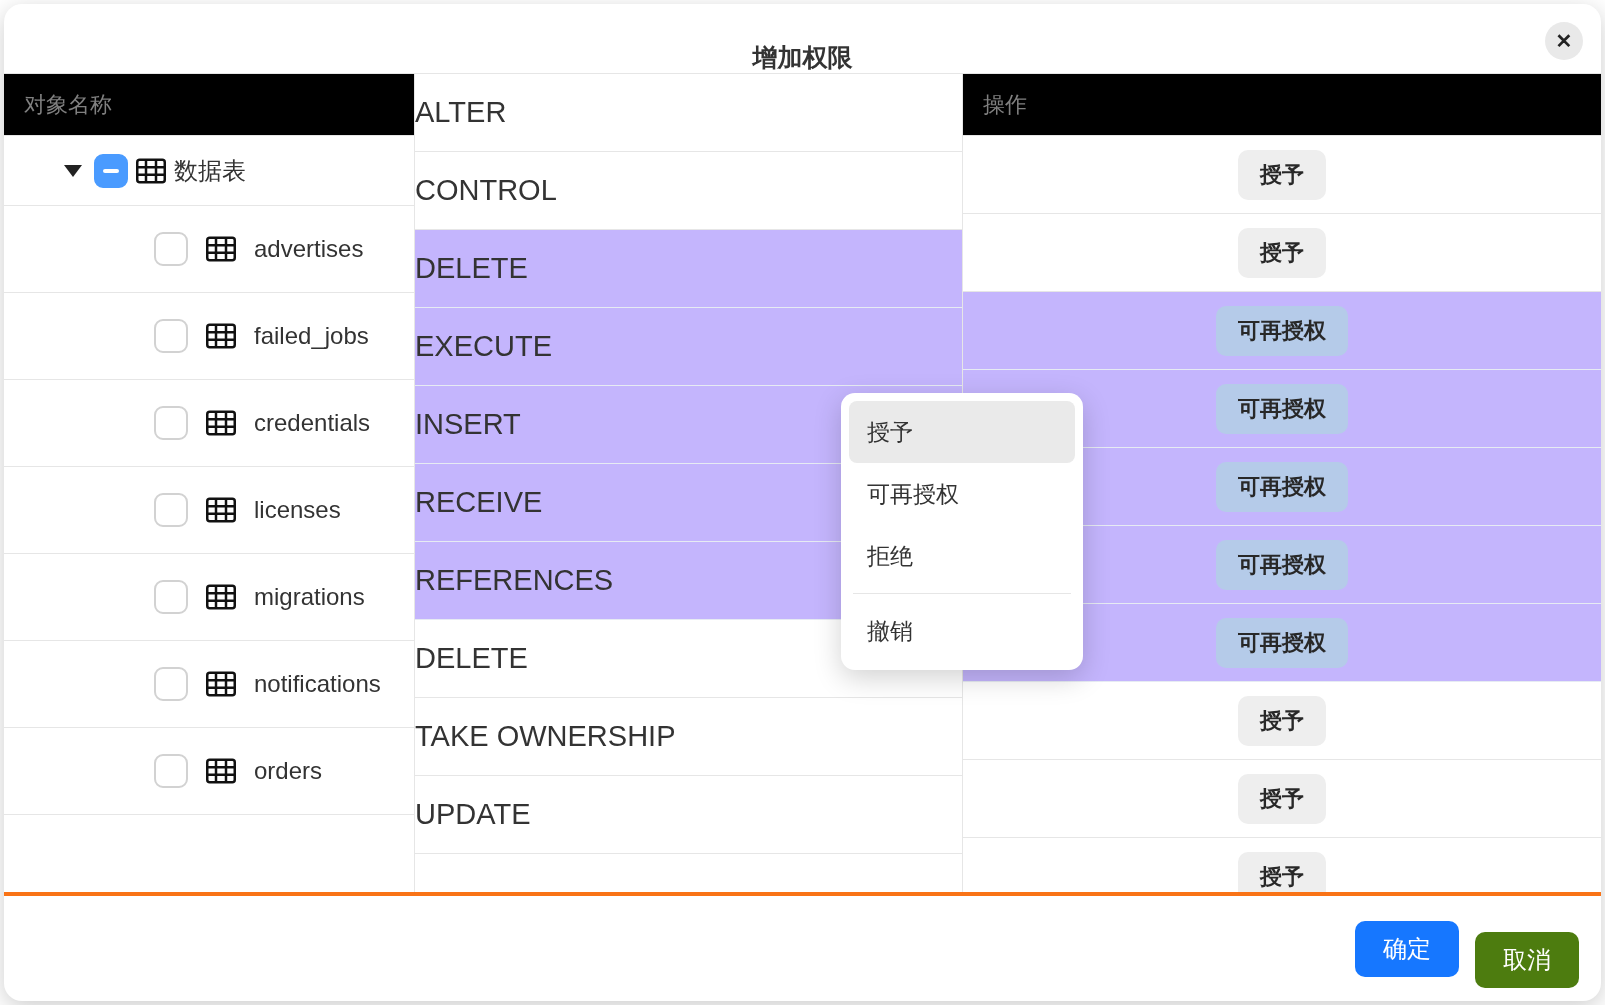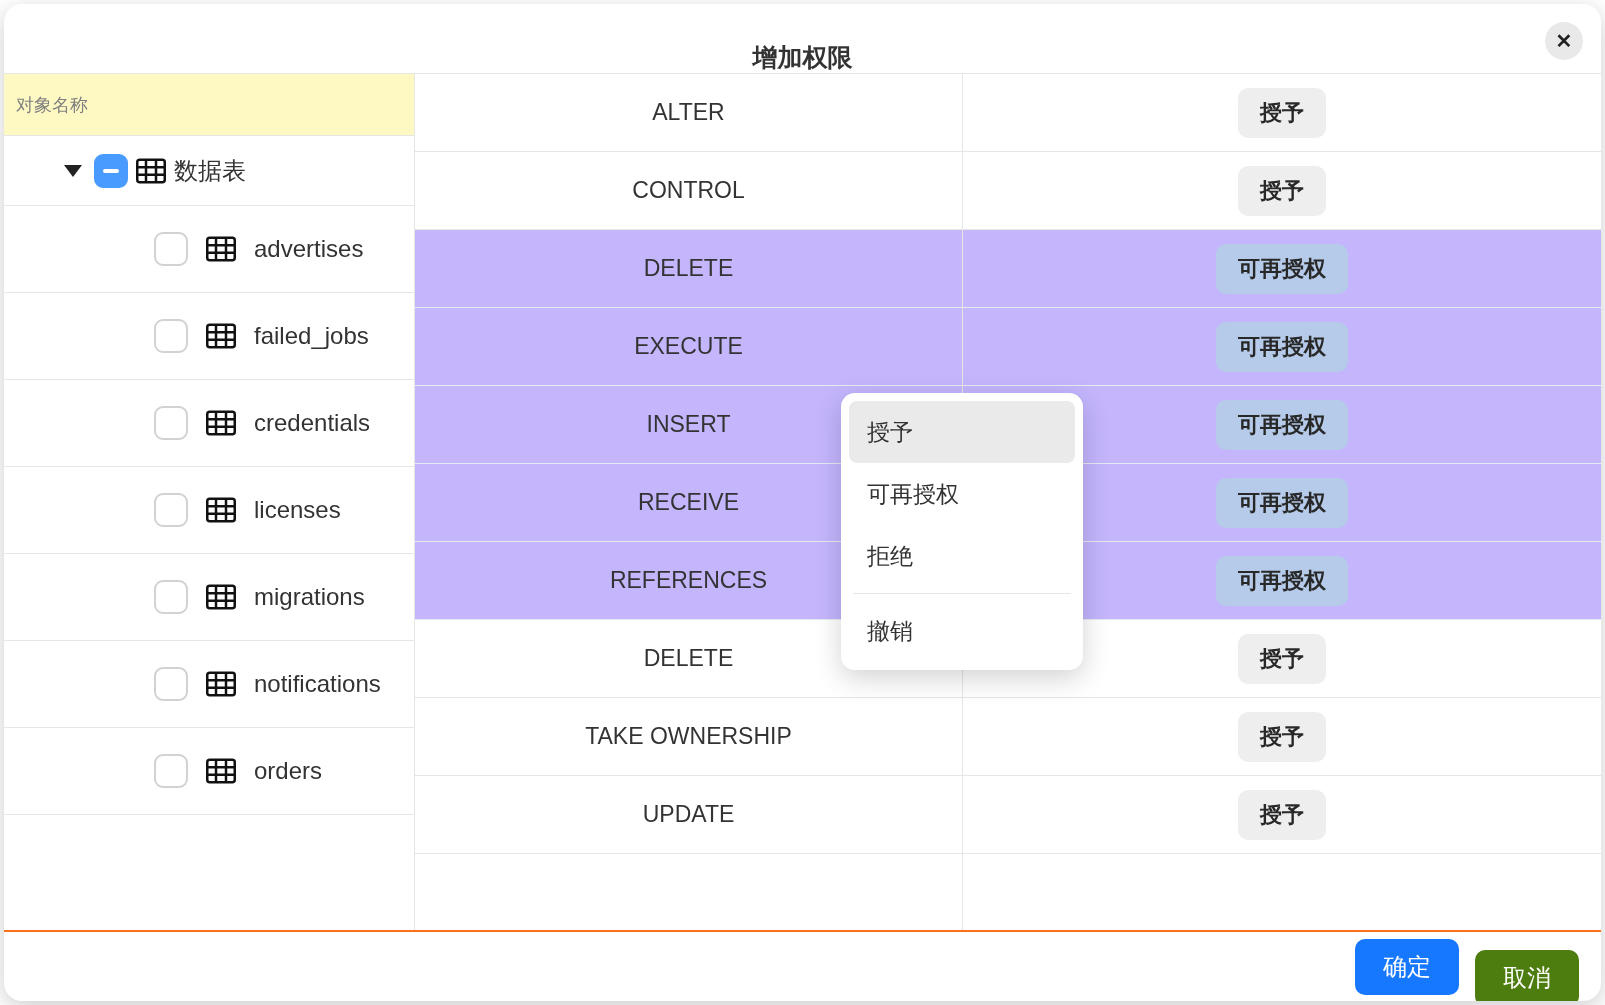--- a/index.html
+++ b/index.html
@@ -54,24 +54,24 @@
   }
   .col-actions {
     flex: 1;
     display: flex; flex-direction: column;
   }
 
   .col-header {
     height: 62px;
     display: flex;
     align-items: center;
-    padding: 0 12px;
-    font-size: 18px;
+    padding: 0 20px;
+    font-size: 22px;
     color: #808080;
-    background: #fef9c3;
+    background: #000000;
     border-bottom: 1px solid #e6e6e6;
   }
 
   .col-body {
     flex: 1;
     overflow: auto;
   }
 
   .tree-root {
     height: 70px;
@@ -126,23 +126,23 @@
   .chk svg { display: none; width: 20px; height: 20px; }
 
   .table-icon {
     width: 30px; height: 26px; flex-shrink: 0;
   }
 
   .perm-row {
     height: 78px;
     display: flex;
     align-items: center;
-    justify-content: center;
-    border-bottom: 1px solid #e6e6e6;
-    font-size: 23px;
+    justify-content: flex-start;
+    border-bottom: 1px solid #e6e6e6;
+    font-size: 29px;
   }
   .action-row {
     height: 78px;
     display: flex;
     align-items: center;
     justify-content: center;
     border-bottom: 1px solid #e6e6e6;
   }
   .row-selected { background: #c4b5fd; }
   .row-selected.perm-row, .row-selected.action-row { border-bottom: 1px solid #e6ebf3; }
@@ -184,27 +184,27 @@
     cursor: pointer;
   }
   .menu-item:hover, .menu-item.hover { background: #eaeaea; }
   .menu-divider {
     height: 1px;
     background: #e6e6e6;
     margin: 6px 4px;
   }
 
   .modal-footer {
-    height: 71px;
+    height: 109px;
     display: flex;
     align-items: center;
     justify-content: flex-end;
     gap: 16px;
     padding: 0 22px;
-    border-top: 2px solid #f97316;
+    border-top: 4px solid #f97316;
   }
   .btn {
     height: 56px;
     padding: 0 28px;
     border-radius: 10px;
     font-size: 24px;
     font-weight: 500;
     display: inline-flex;
     align-items: center;
     justify-content: center;
@@ -355,20 +355,21 @@
           <div class="perm-row">
             <span>TAKE OWNERSHIP</span>
           </div>
           <div class="perm-row">
             <span>UPDATE</span>
           </div>
         </div>
     </div>
 
     <div class="col-actions">
+      <div class="col-header">操作</div>
       <div class="col-body" id="action-rows">
           <div class="action-row">
             <button class="grant-btn">授予</button>
           </div>
           <div class="action-row">
             <button class="grant-btn">授予</button>
           </div>
           <div class="action-row row-selected">
             <button class="grant-btn">可再授权</button>
           </div>

